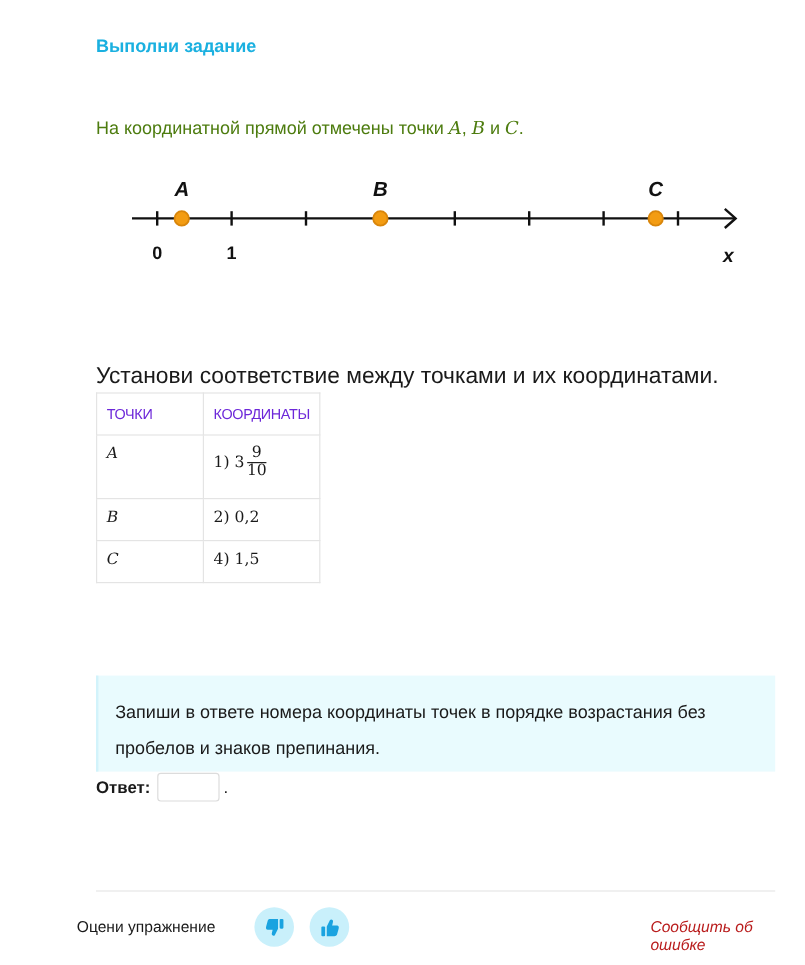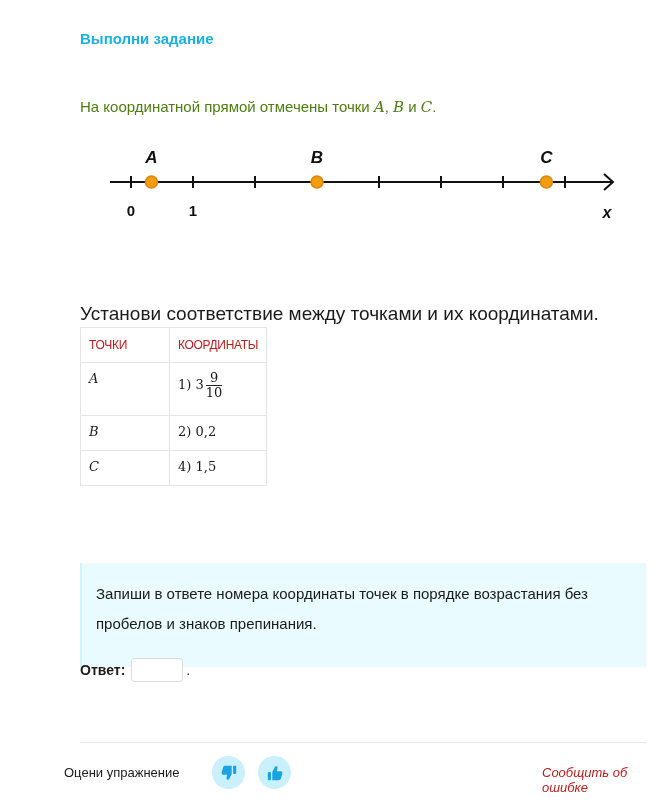--- a/index.html
+++ b/index.html
@@ -6,29 +6,29 @@
   body { width: 671px; height: 804px; position: relative; font-family: "Liberation Sans", sans-serif; color: #1a1a1a; overflow: hidden; }
   .title { position: absolute; left: 80px; top: 30px; font-size: 15px; font-weight: bold; color: #1ab0e0; }
   .intro { position: absolute; left: 80px; top: 73px; font-size: 15px; color: #4d7c0f; margin-top: 25px; }
   .math { font-family: "DejaVu Serif", serif; font-style: italic; }
   .numline { position: absolute; left: 100px; top: 140px; width: 530px; height: 90px; }
   .prompt { position: absolute; left: 80px; top: 303px; font-size: 19px; }
   table.match { position: absolute; left: 80px; top: 327px; border-collapse: collapse; font-size: 13px; }
   table.match td { border: 1px solid #e4e4e4; padding: 0 8px; vertical-align: top; }
   table.match td.c1 { width: 72px; }
   table.match td.c2 { width: 72px; }
-  table.match tr.hdr td { height: 34px; vertical-align: middle; font-size: 12px; letter-spacing: -0.3px; color: #b91c1c; }
+  table.match tr.hdr td { height: 34px; vertical-align: middle; font-size: 12px; letter-spacing: -0.3px; color: #6d28d9; }
   table.match tr.r1 td { height: 44px; padding-top: 8px; }
   table.match tr.rn td { height: 26px; padding-top: 8px; }
   .mv { font-family: "DejaVu Serif", serif; font-size: 13px; }
   .frac { display: inline-block; vertical-align: middle; text-align: center; margin-left: 2px; }
   .frac span { display: block; line-height: 14px; }
   .frac .num { border-bottom: 1px solid #222; padding: 0 2px; }
-  .hint { position: absolute; left: 80px; top: 563px; width: 566px; height: 104px; background: #e9fbfe; border-left: 2px solid #d2f3fb; box-sizing: border-box; padding: 16px 14px; font-size: 15px; line-height: 30px; color: #1a1a1a; }
-  .answer { position: absolute; left: 80px; top: 658px; font-size: 14px; display: flex; align-items: center; justify-content: space-between; }
+  .hint { position: absolute; left: 80px; top: 563px; width: 566px; height: 80px; background: #e9fbfe; border-left: 2px solid #d2f3fb; box-sizing: border-box; padding: 16px 14px; font-size: 15px; line-height: 30px; color: #1a1a1a; }
+  .answer { position: absolute; left: 80px; top: 644px; font-size: 14px; display: flex; align-items: center; justify-content: space-between; }
   .answer .lbl { font-weight: bold; margin-right: 6px; }
   .answer input { width: 52px; height: 24px; border: 1px solid #dcdcdc; border-radius: 3px; box-sizing: border-box; }
   .answer .dot { margin-left: 3px; }
   .divider { position: absolute; left: 80px; top: 742px; width: 566px; height: 1px; background: #e6e6e6; }
   .rate { position: absolute; left: 64px; top: 765px; font-size: 13px; }
   .rbtn { position: absolute; top: 756px; width: 33px; height: 33px; border-radius: 50%; background: #c9f0fb; border: none; padding: 0; display: flex; align-items: center; justify-content: center; cursor: pointer; }
   .rbtn svg { width: 18px; height: 18px; }
   .report { position: absolute; left: 542px; top: 765px; font-size: 13px; color: #b91c1c; text-decoration: none; font-style: italic; }
 </style>
 </head>

